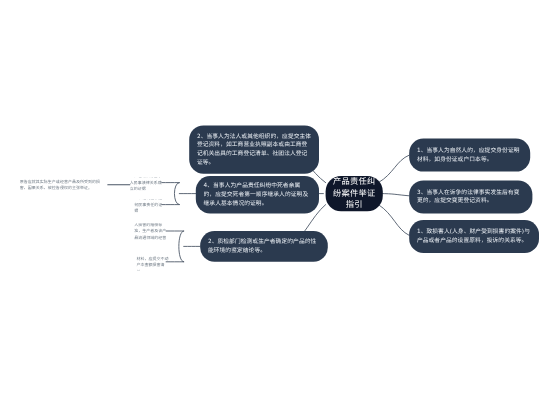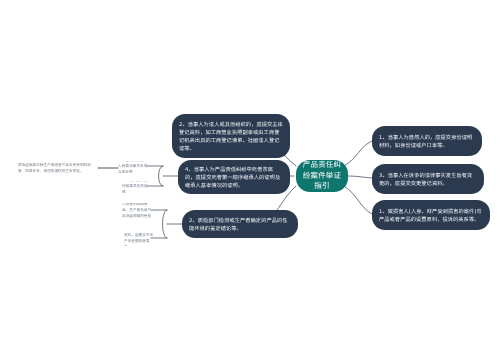--- a/index.html
+++ b/index.html
@@ -42,21 +42,21 @@
     box-sizing: border-box;
     display: flex;
     align-items: center;
     justify-content: center;
     text-align: center;
     overflow: hidden;
   }
 
   
   .node-root {
-    background: #0f766e;
+    background: #0f172a;
     color: #ffffff;
     border-radius: 14px;
     padding: 4px 6px;
     font-size: 7.5px;
     line-height: 1.45;
     letter-spacing: 0.2px;
   }
 
   
   .node-dark {

